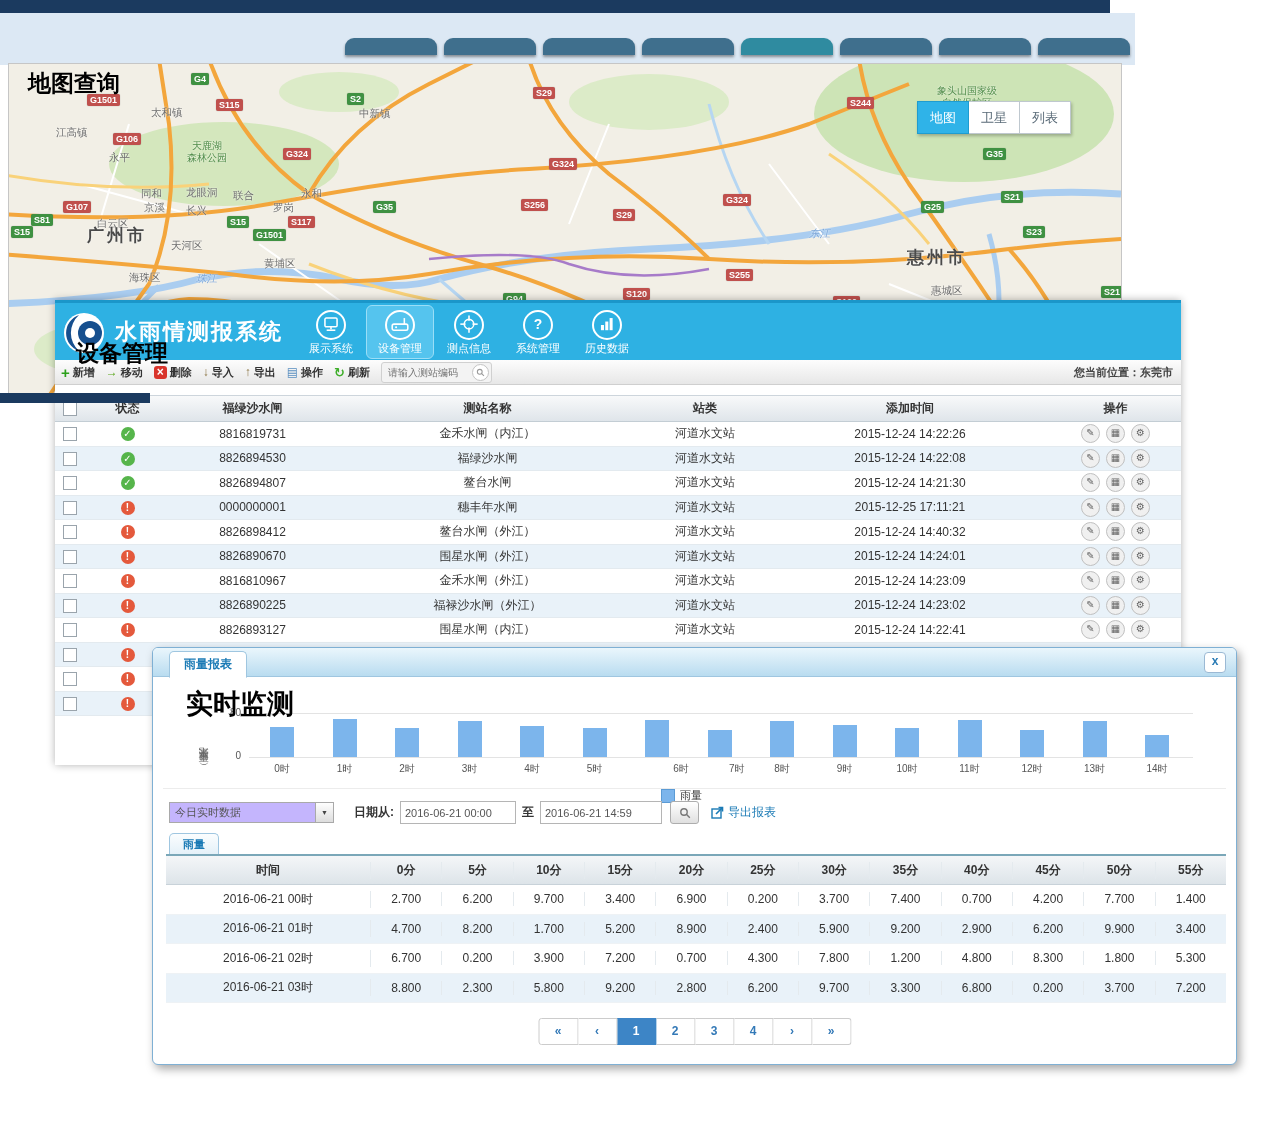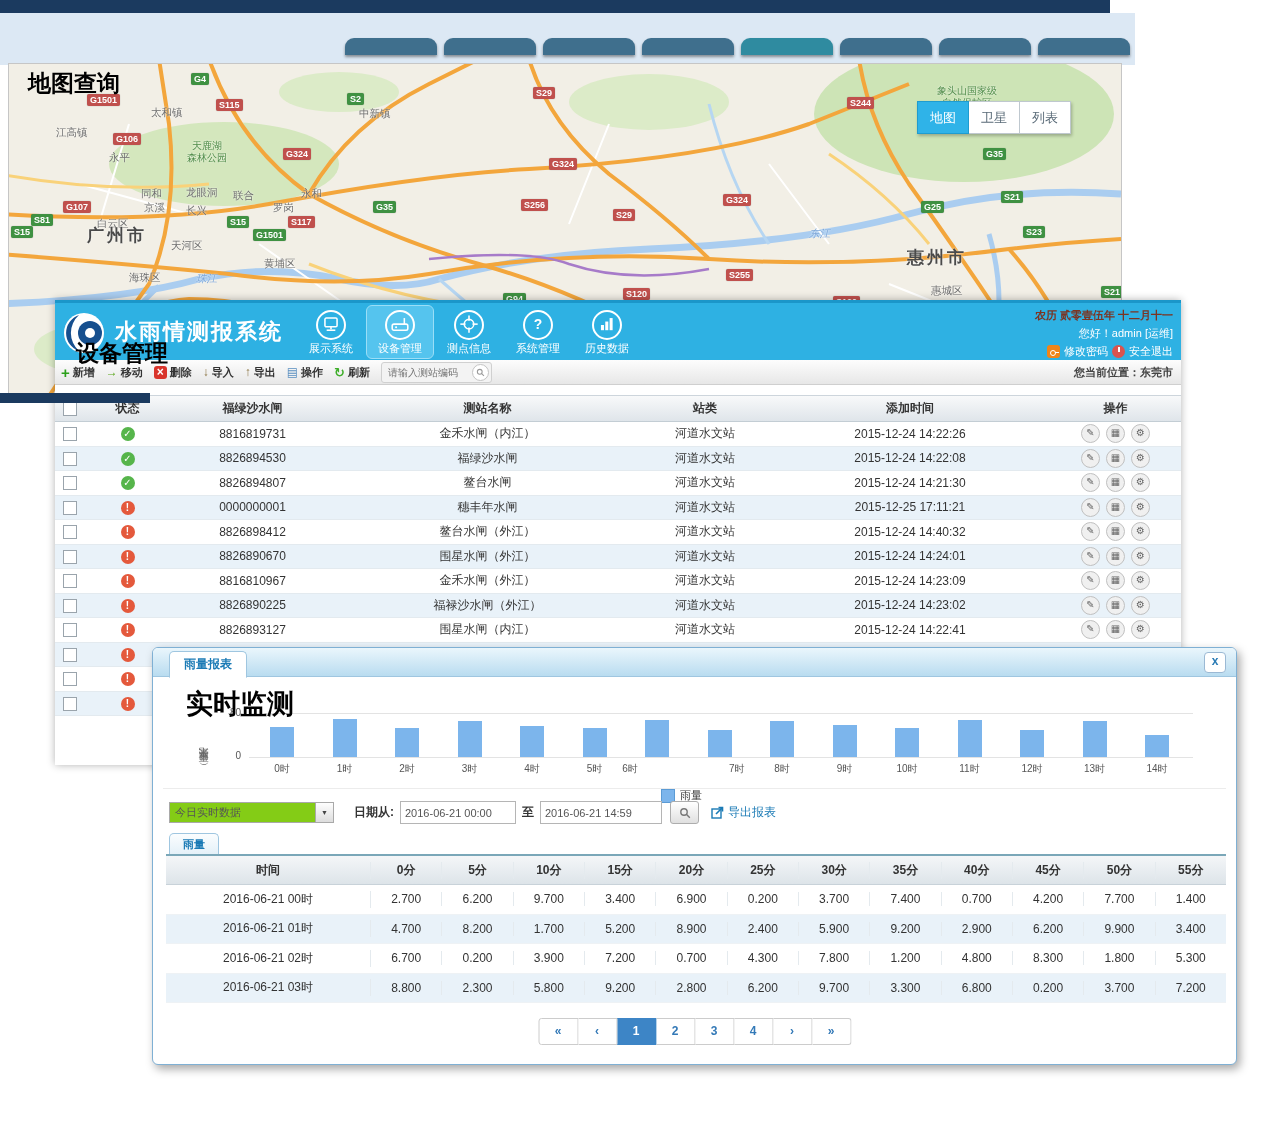--- a/index.html
+++ b/index.html
@@ -93,21 +93,21 @@
   .gridline{position:absolute;left:96px;width:944px;height:1px;background:#e3e3e3;}
   .ytick{position:absolute;left:58px;width:30px;text-align:right;font-size:10px;color:#555;}
   .ylab{position:absolute;left:44px;top:30px;height:64px;font-size:10px;color:#666;writing-mode:vertical-rl;transform:rotate(180deg);letter-spacing:1px;}
   .bar{position:absolute;width:24px;background:#7cb5ec;}
   .xlab{position:absolute;width:50px;text-align:center;font-size:10px;color:#555;top:86px;}
   .legend{position:absolute;left:508px;top:112px;display:flex;align-items:center;gap:5px;font-size:11px;color:#333;}
   .legend-sq{width:12px;height:12px;background:#7cb5ec;border:1px solid #5b9bd5;}
   .dlg-hr{position:absolute;left:10px;top:140px;width:1063px;height:1px;background:#ececec;}
 
   .filters{position:absolute;left:16px;top:153px;display:flex;align-items:center;font-size:12px;color:#333;}
-  .selbox{display:flex;width:165px;height:21px;border:1px solid #a9a9a9;background:#84cc16;align-items:center;cursor:pointer;box-sizing:border-box;}
+  .selbox{display:flex;width:165px;height:21px;border:1px solid #a9a9a9;background:#c4b5fd;align-items:center;cursor:pointer;box-sizing:border-box;}
   .selbox .sv{flex:1;font-size:11px;color:#555;padding-left:5px;}
   .selbox .arr{width:17px;height:100%;border-left:1px solid #a9a9a9;background:linear-gradient(#fefefe,#ddd);font-size:7px;color:#444;display:flex;align-items:center;justify-content:center;}
   .flabel{margin:0 6px 0 20px;font-weight:bold;}
   .dinput{width:108px;height:19px;border:1px solid #b5b5b5;font-size:11px;color:#555;padding-left:4px;font-family:inherit;}
   .zhi{margin:0 6px;font-weight:bold;}
   .sbtn{width:27px;height:21px;margin-left:8px;background:linear-gradient(#fff,#e0e0e0);border:1px solid #adadad;border-radius:3px;display:flex;align-items:center;justify-content:center;cursor:pointer;}
   .export{display:flex;align-items:center;gap:4px;margin-left:12px;color:#1a7ab5;font-size:12px;cursor:pointer;}
 
   .sub-tab{position:absolute;left:16px;top:185px;height:21px;padding:0 13px;border:1px solid #9fc6e0;border-bottom:none;border-radius:5px 5px 0 0;background:linear-gradient(#fbfdfe,#e3f0f8);color:#1a7ab5;font-weight:bold;font-size:11px;line-height:21px;}
 
@@ -299,30 +299,20 @@
             <span class="nav-icon">
               <svg viewBox="0 0 30 30">
                 <rect x="8" y="15" width="3.5" height="6" fill="#fff"></rect>
                 <rect x="13" y="11" width="3.5" height="10" fill="#fff"></rect>
                 <rect x="18" y="7" width="3.5" height="14" fill="#fff"></rect>
               </svg>
             </span>
             <span class="nav-label">历史数据</span>
           </div>
         </div>
-      <div class="header-right">
-        <div class="lunar">农历 贰零壹伍年 十二月十一</div>
-        <div class="greeting">您好！admin [运维]</div>
-        <div class="hr-links">
-          <span class="key-ic"></span>
-          <span class="lk">修改密码</span>
-          <span class="pw-ic"></span>
-          <span class="lk">安全退出</span>
-        </div>
-      </div>
     </div>
 
     <div class="toolbar">
       <span id="tb-buttons" style="display:flex;align-items:center;">
           <span class="tb-btn">
             <span class="ti plus">+</span>
             <span>新增</span>
           </span>
           <span class="tb-btn">
             <span class="ti move">→</span>
@@ -503,21 +493,21 @@
           <div class="xlab" style="left: 166.5px;">1时</div>
           <div class="bar" style="left: 242px; top: 52.29px; height: 28.71px; background: rgb(124, 181, 236);"></div>
           <div class="xlab" style="left: 229px;">2时</div>
           <div class="bar" style="left: 304.5px; top: 44.7px; height: 36.3px; background: rgb(124, 181, 236);"></div>
           <div class="xlab" style="left: 291.5px;">3时</div>
           <div class="bar" style="left: 367px; top: 49.65px; height: 31.35px; background: rgb(124, 181, 236);"></div>
           <div class="xlab" style="left: 354px;">4时</div>
           <div class="bar" style="left: 429.5px; top: 52.4px; height: 28.6px; background: rgb(124, 181, 236);"></div>
           <div class="xlab" style="left: 416.5px;">5时</div>
           <div class="bar" style="left: 492px; top: 43.6px; height: 37.4px; background: rgb(124, 181, 236);"></div>
-          <div class="xlab" style="left: 452px;">6时</div>
+          <div class="xlab" style="left: 503px;">6时</div>
           <div class="bar" style="left: 554.5px; top: 53.5px; height: 27.5px; background: rgb(124, 181, 236);"></div>
           <div class="xlab" style="left: 541.5px; text-align: right;">7时</div>
           <div class="bar" style="left: 617px; top: 45.25px; height: 35.75px; background: rgb(124, 181, 236);"></div>
           <div class="xlab" style="left: 604px;">8时</div>
           <div class="bar" style="left: 679.5px; top: 49.1px; height: 31.9px; background: rgb(124, 181, 236);"></div>
           <div class="xlab" style="left: 666.5px;">9时</div>
           <div class="bar" style="left: 742px; top: 51.85px; height: 29.15px; background: rgb(124, 181, 236);"></div>
           <div class="xlab" style="left: 729px;">10时</div>
           <div class="bar" style="left: 804.5px; top: 43.6px; height: 37.4px; background: rgb(124, 181, 236);"></div>
           <div class="xlab" style="left: 791.5px;">11时</div>

